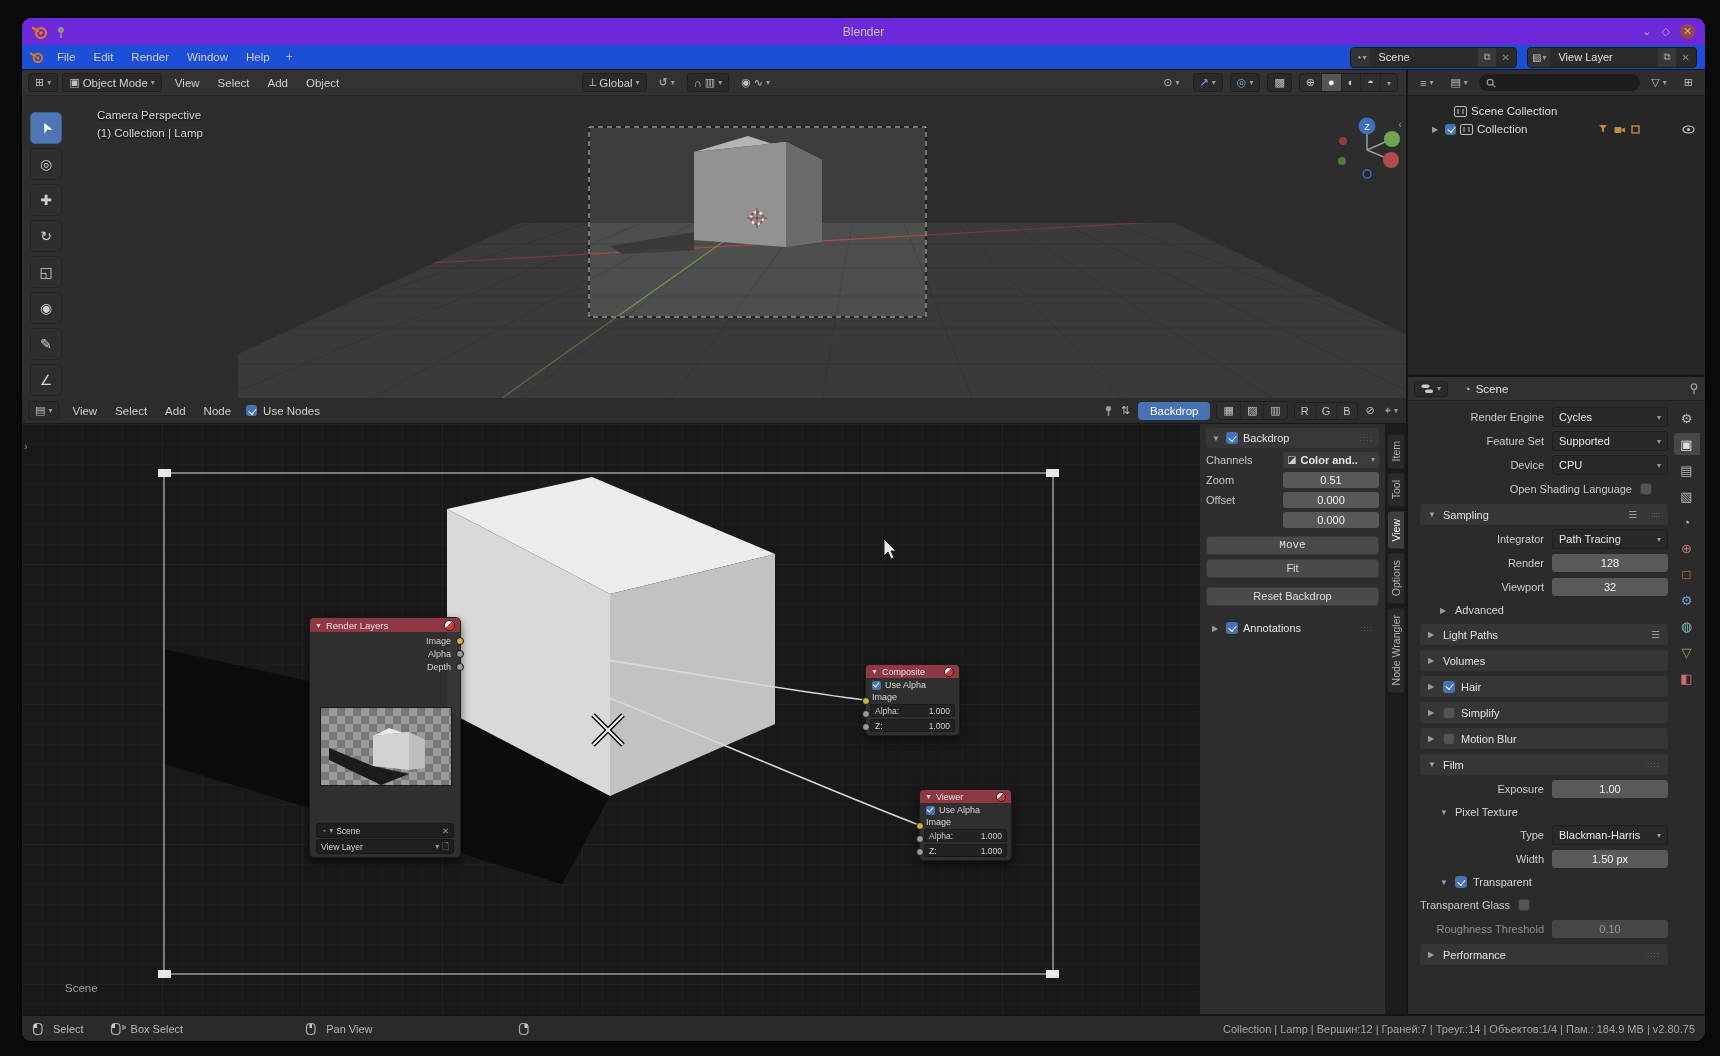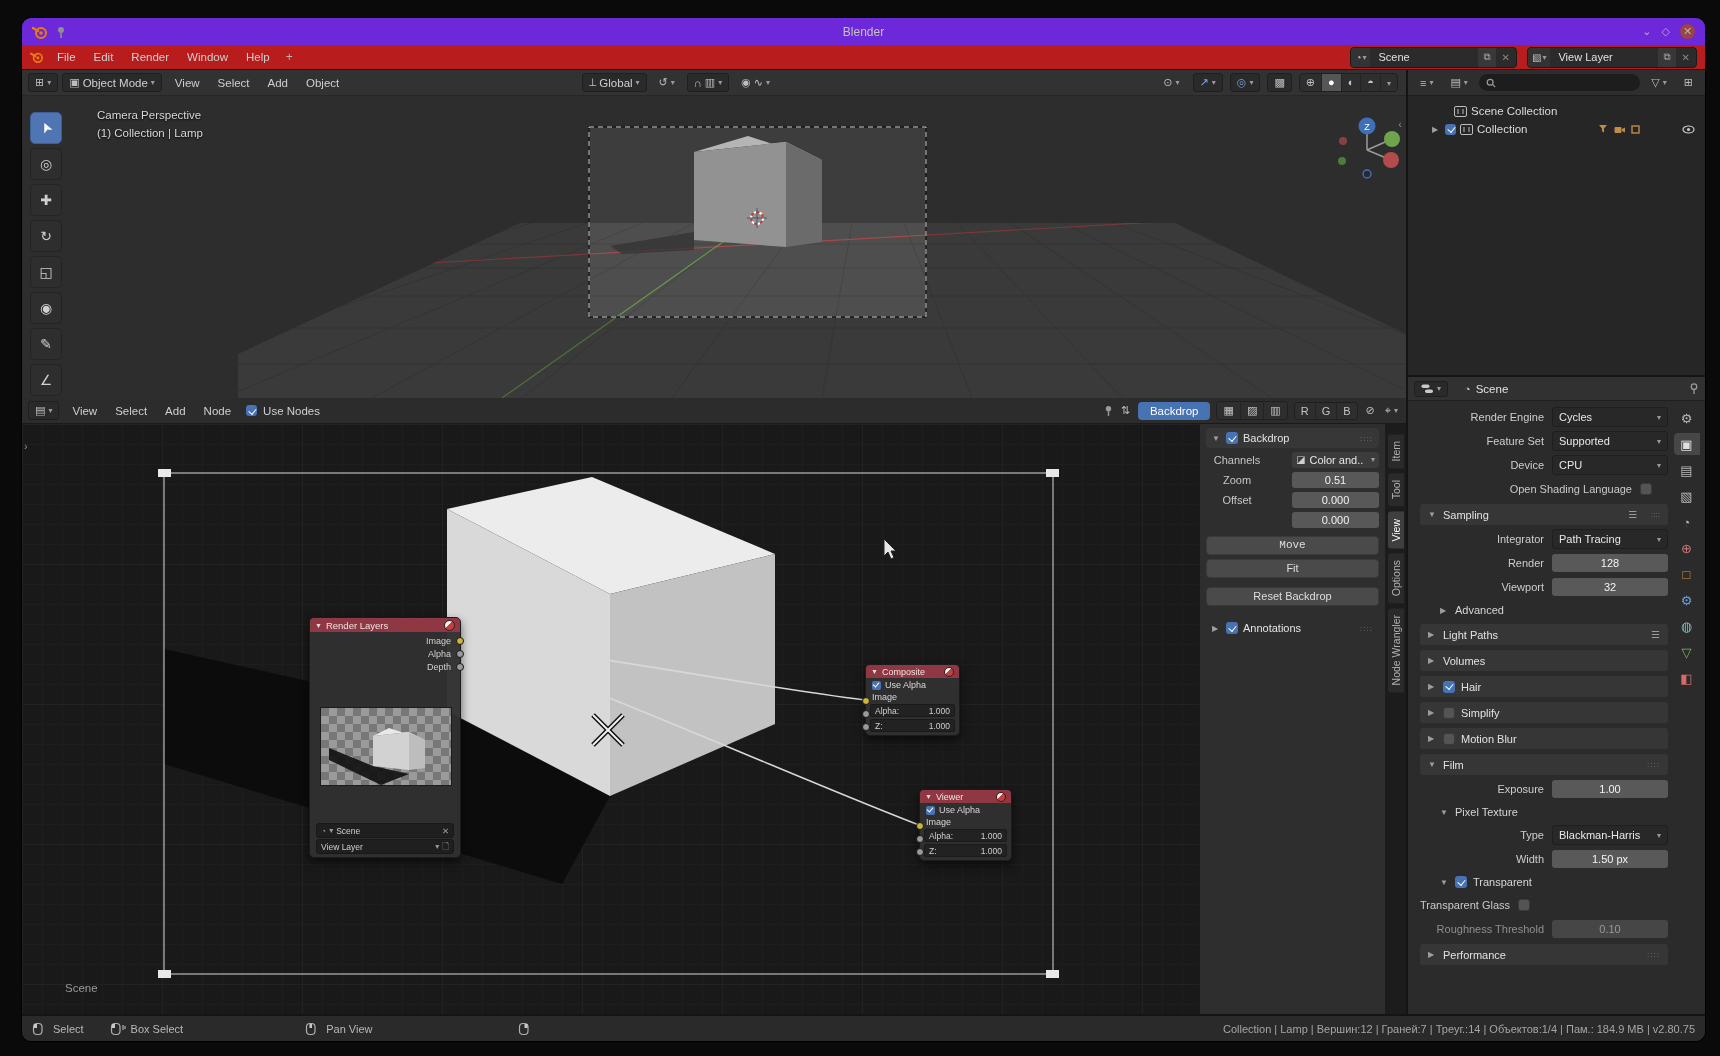--- a/index.html
+++ b/index.html
@@ -11,21 +11,21 @@
   .abs{position:absolute;}
   
   .topbar{position:absolute;left:0;top:0;width:100%;height:27px;background:#6d28d9;
           display:flex;align-items:center;padding:0 10px;box-sizing:border-box;}
   .tb-title{position:absolute;left:0;right:0;text-align:center;font-size:12px;color:#c3c3c3;}
   .tb-controls{margin-left:auto;display:flex;align-items:center;gap:10px;z-index:2;}
   .tb-controls span{font-size:11px;color:#b5b5b5;cursor:default;}
   .tb-close{width:15px;height:15px;border-radius:50%;background:#9b4444;color:#f2dede;
             display:flex;align-items:center;justify-content:center;font-size:9px;}
   
-  .menubar{position:absolute;left:0;top:27px;width:100%;height:25px;background:#b91c1c;
+  .menubar{position:absolute;left:0;top:27px;width:100%;height:25px;background:#1d4ed8;
            display:flex;align-items:center;padding:0 6px;box-sizing:border-box;border-bottom:1px solid #141414;}
   .menu-item{font-size:11.5px;color:#cfcfcf;padding:3px 9px;border-radius:3px;}
   .ws-tabs{display:flex;gap:2px;margin-left:14px;align-items:flex-end;}
   .ws-tab{font-size:11.5px;color:#b4b4b4;background:#272727;padding:4px 11px 5px;border-radius:4px 4px 0 0;}
   .ws-tab.active{background:#3e3e3e;color:#f2f2f2;}
   .ws-add{font-size:12px;color:#b4b4b4;padding:3px 7px;}
   .mb-right{margin-left:auto;display:flex;gap:10px;margin-right:2px;}
   .id-block{display:flex;align-items:center;background:#2b2b2b;border:1px solid #1a1a1a;border-radius:4px;height:19px;overflow:hidden;}
   .id-block .ib-icon{padding:0 4px;font-size:10px;color:#bdbdbd;background:#333;height:100%;display:flex;align-items:center;gap:1px;}
   .id-block .ib-label{font-size:11px;color:#e0e0e0;padding:0 8px;min-width:92px;}
@@ -88,21 +88,21 @@
   .ne-side{position:absolute;left:1177px;top:0;width:186px;height:590px;background:#2e2e2e;
            border-left:1px solid #1a1a1a;z-index:25;padding:4px 6px;box-sizing:border-box;}
   .panel-hdr{display:flex;align-items:center;gap:5px;background:#373737;border-radius:4px;height:20px;
              padding:0 6px;font-size:11px;color:#e4e4e4;}
   .dots{margin-left:auto;color:#787878;font-size:8px;letter-spacing:1px;}
   .cb{display:inline-block;width:12px;height:12px;border-radius:3px;background:#4772b3;position:relative;flex:none;}
   .cb:after{content:"";position:absolute;left:3.5px;top:1.5px;width:3.5px;height:6px;border:solid #fff;border-width:0 1.8px 1.8px 0;transform:rotate(40deg);}
   .cb.off{background:#545454;border:1px solid #3a3a3a;box-sizing:border-box;}
   .cb.off:after{display:none;}
   .side-row{display:flex;align-items:center;height:17px;margin-top:3px;font-size:11px;}
-  .side-label{width:62px;text-align:center;padding-right:24px;color:#c6c6c6;flex:none;}
+  .side-label{width:62px;text-align:left;padding-right:15px;color:#c6c6c6;flex:none;}
   .side-field{flex:1;background:#585858;border-radius:3px;height:16px;line-height:16px;text-align:center;color:#f2f2f2;}
   .side-dd{flex:1;background:#3c3c3c;border-radius:3px;height:16px;display:flex;align-items:center;gap:4px;padding:0 4px;color:#e6e6e6;}
   .side-btn{background:#4a4a4a;border:1px solid #3a3a3a;border-radius:4px;height:17px;line-height:17px;
             text-align:center;font-size:11px;color:#dedede;margin-top:4px;}
   .ne-tabs{position:absolute;left:1363px;top:0;width:21px;height:590px;background:#1c1c1c;z-index:26;
            display:flex;flex-direction:column;align-items:center;padding-top:10px;box-sizing:border-box;gap:5px;}
   .vtab{writing-mode:vertical-rl;transform:rotate(180deg);font-size:10.5px;color:#b2b2b2;background:#2a2a2a;
         padding:7px 2px;border-radius:0 3px 3px 0;}
   .vtab.active{background:#3f3f3f;color:#fff;}
   
@@ -529,21 +529,21 @@
         <div class="panel-hdr">
           <span class="arr">▼</span>
             <span class="cb"></span>
           <span>Backdrop</span>
             <span class="dots">::::</span>
         </div>
         <div class="side-row">
           <span class="side-label">Channels</span>
           <span class="side-dd">
             <span style="font-size:10px;color:#cfcfcf;">◪</span>
-            <span style="flex:1;white-space:nowrap;overflow:hidden;">Color and..</span>
+            <span style="flex:1;white-space:nowrap;overflow:hidden;font-weight:bold;">Color and..</span>
             <span class="chev">▾</span>
           </span>
         </div>
         <div class="side-row">
           <span class="side-label">Zoom</span>
           <span class="side-field">0.51</span>
         </div>
         <div class="side-row">
           <span class="side-label">Offset</span>
           <span class="side-field">0.000</span>

